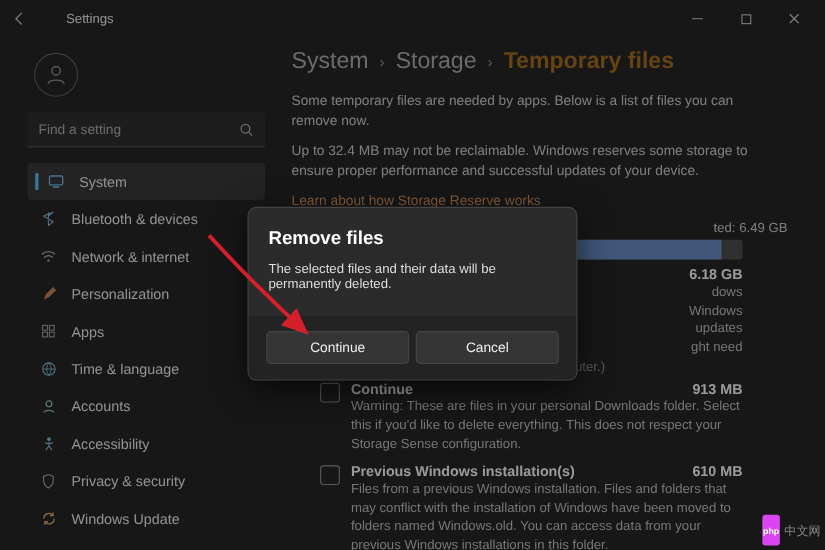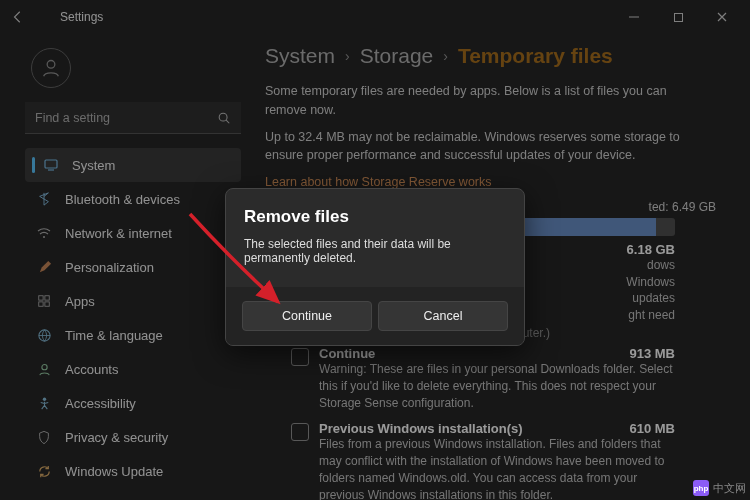--- a/index.html
+++ b/index.html
@@ -53,21 +53,21 @@
 .dialog-title { font-size: 17px; font-weight: 600; color: #fff; margin-bottom: 10px; }
 .dialog-msg { font-size: 12px; color: #ddd; }
 .dialog-btns { display: flex; gap: 6px; padding: 14px 16px; background: #232323; }
 .dialog-btns button { flex: 1; height: 30px; background: #353535; border: 1px solid #454545; color: #eee; font-size: 12.5px; border-radius: 4px; cursor: pointer; }
 
 
 .arrow { position: absolute; left: 182px; top: 210px; pointer-events: none; z-index: 50; }
 
 
 .watermark { position: absolute; right: 4px; bottom: 4px; font-size: 11px; color: #888; display: flex; align-items: center; gap: 4px; }
-.wm-logo { width: 16px; height: 16px; background: #8b5cf6; border-radius: 3px; display: flex; align-items: center; justify-content: center; color: #fff; font-size: 8px; font-weight: bold; }
+.wm-logo { width: 16px; height: 28px; background: #d946ef; border-radius: 3px; display: flex; align-items: center; justify-content: center; color: #fff; font-size: 8px; font-weight: bold; }
 
 svg { display: block; }
 </style>
 </head>
 <body>
 
 <div class="titlebar">
   <div class="back">
     <svg width="14" height="14" viewBox="0 0 16 16">
         <path d="M10 2 L4 8 L10 14" stroke="#ccc" stroke-width="1.3" fill="none"></path>

